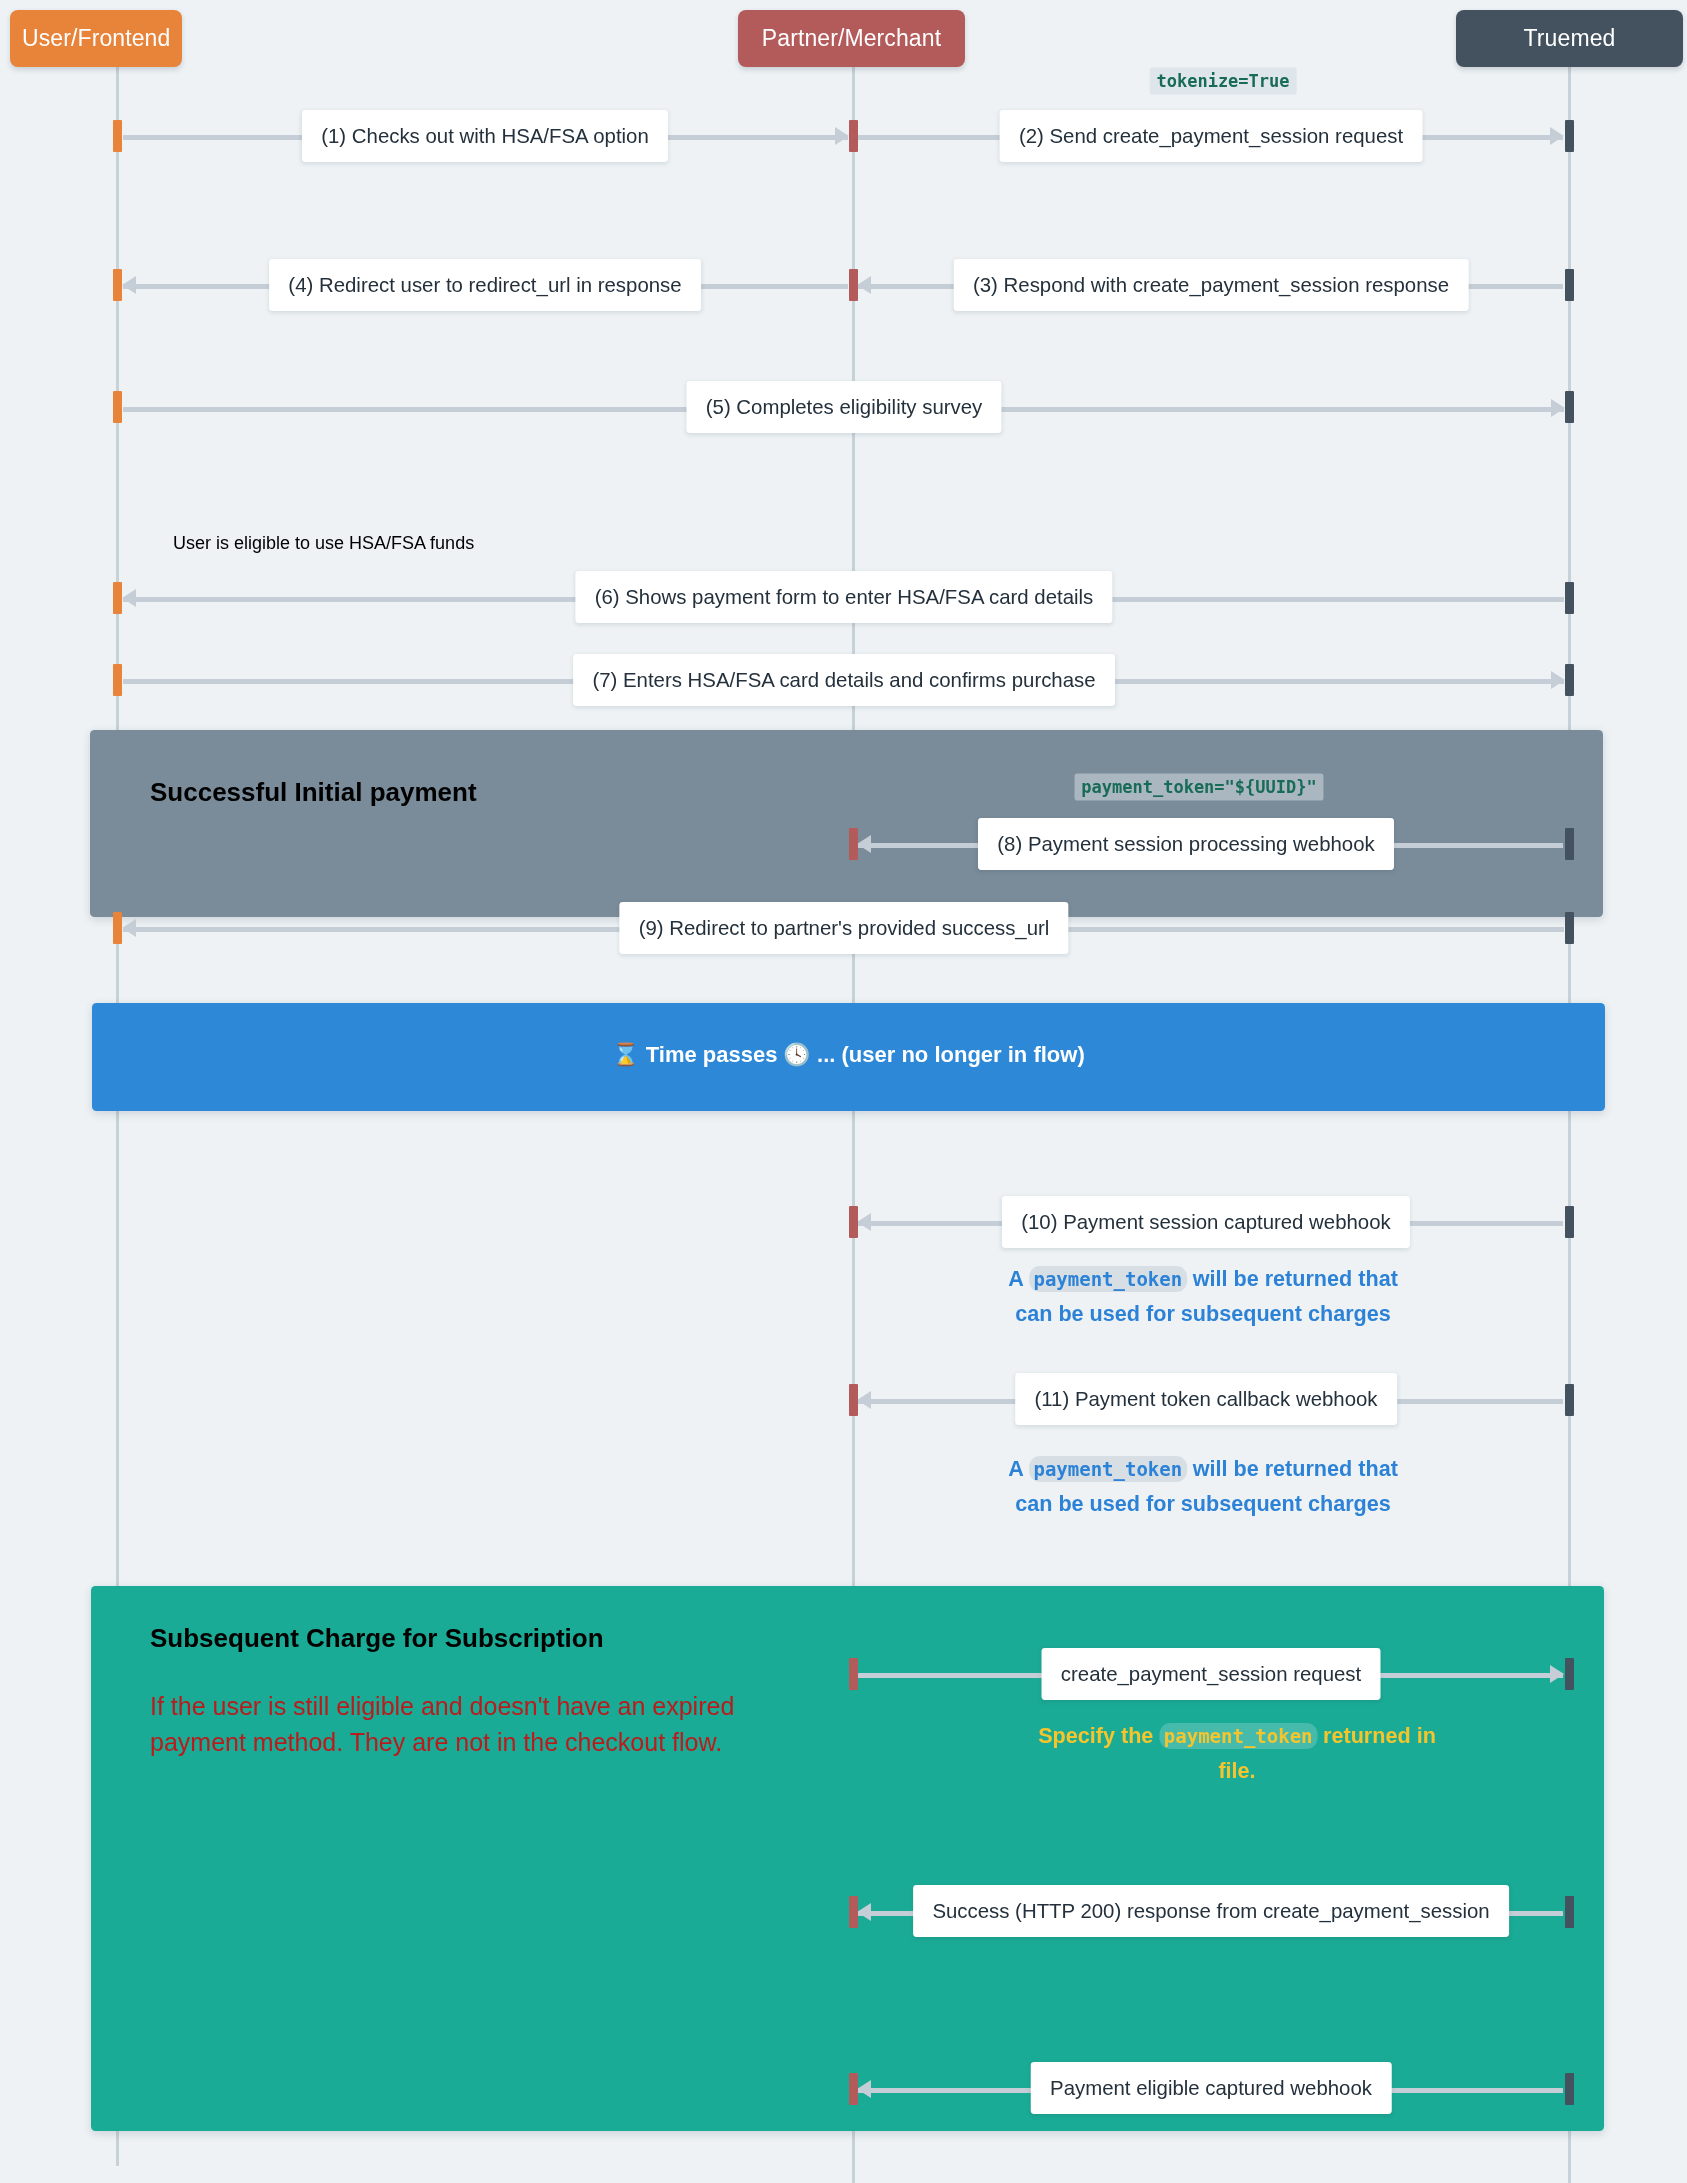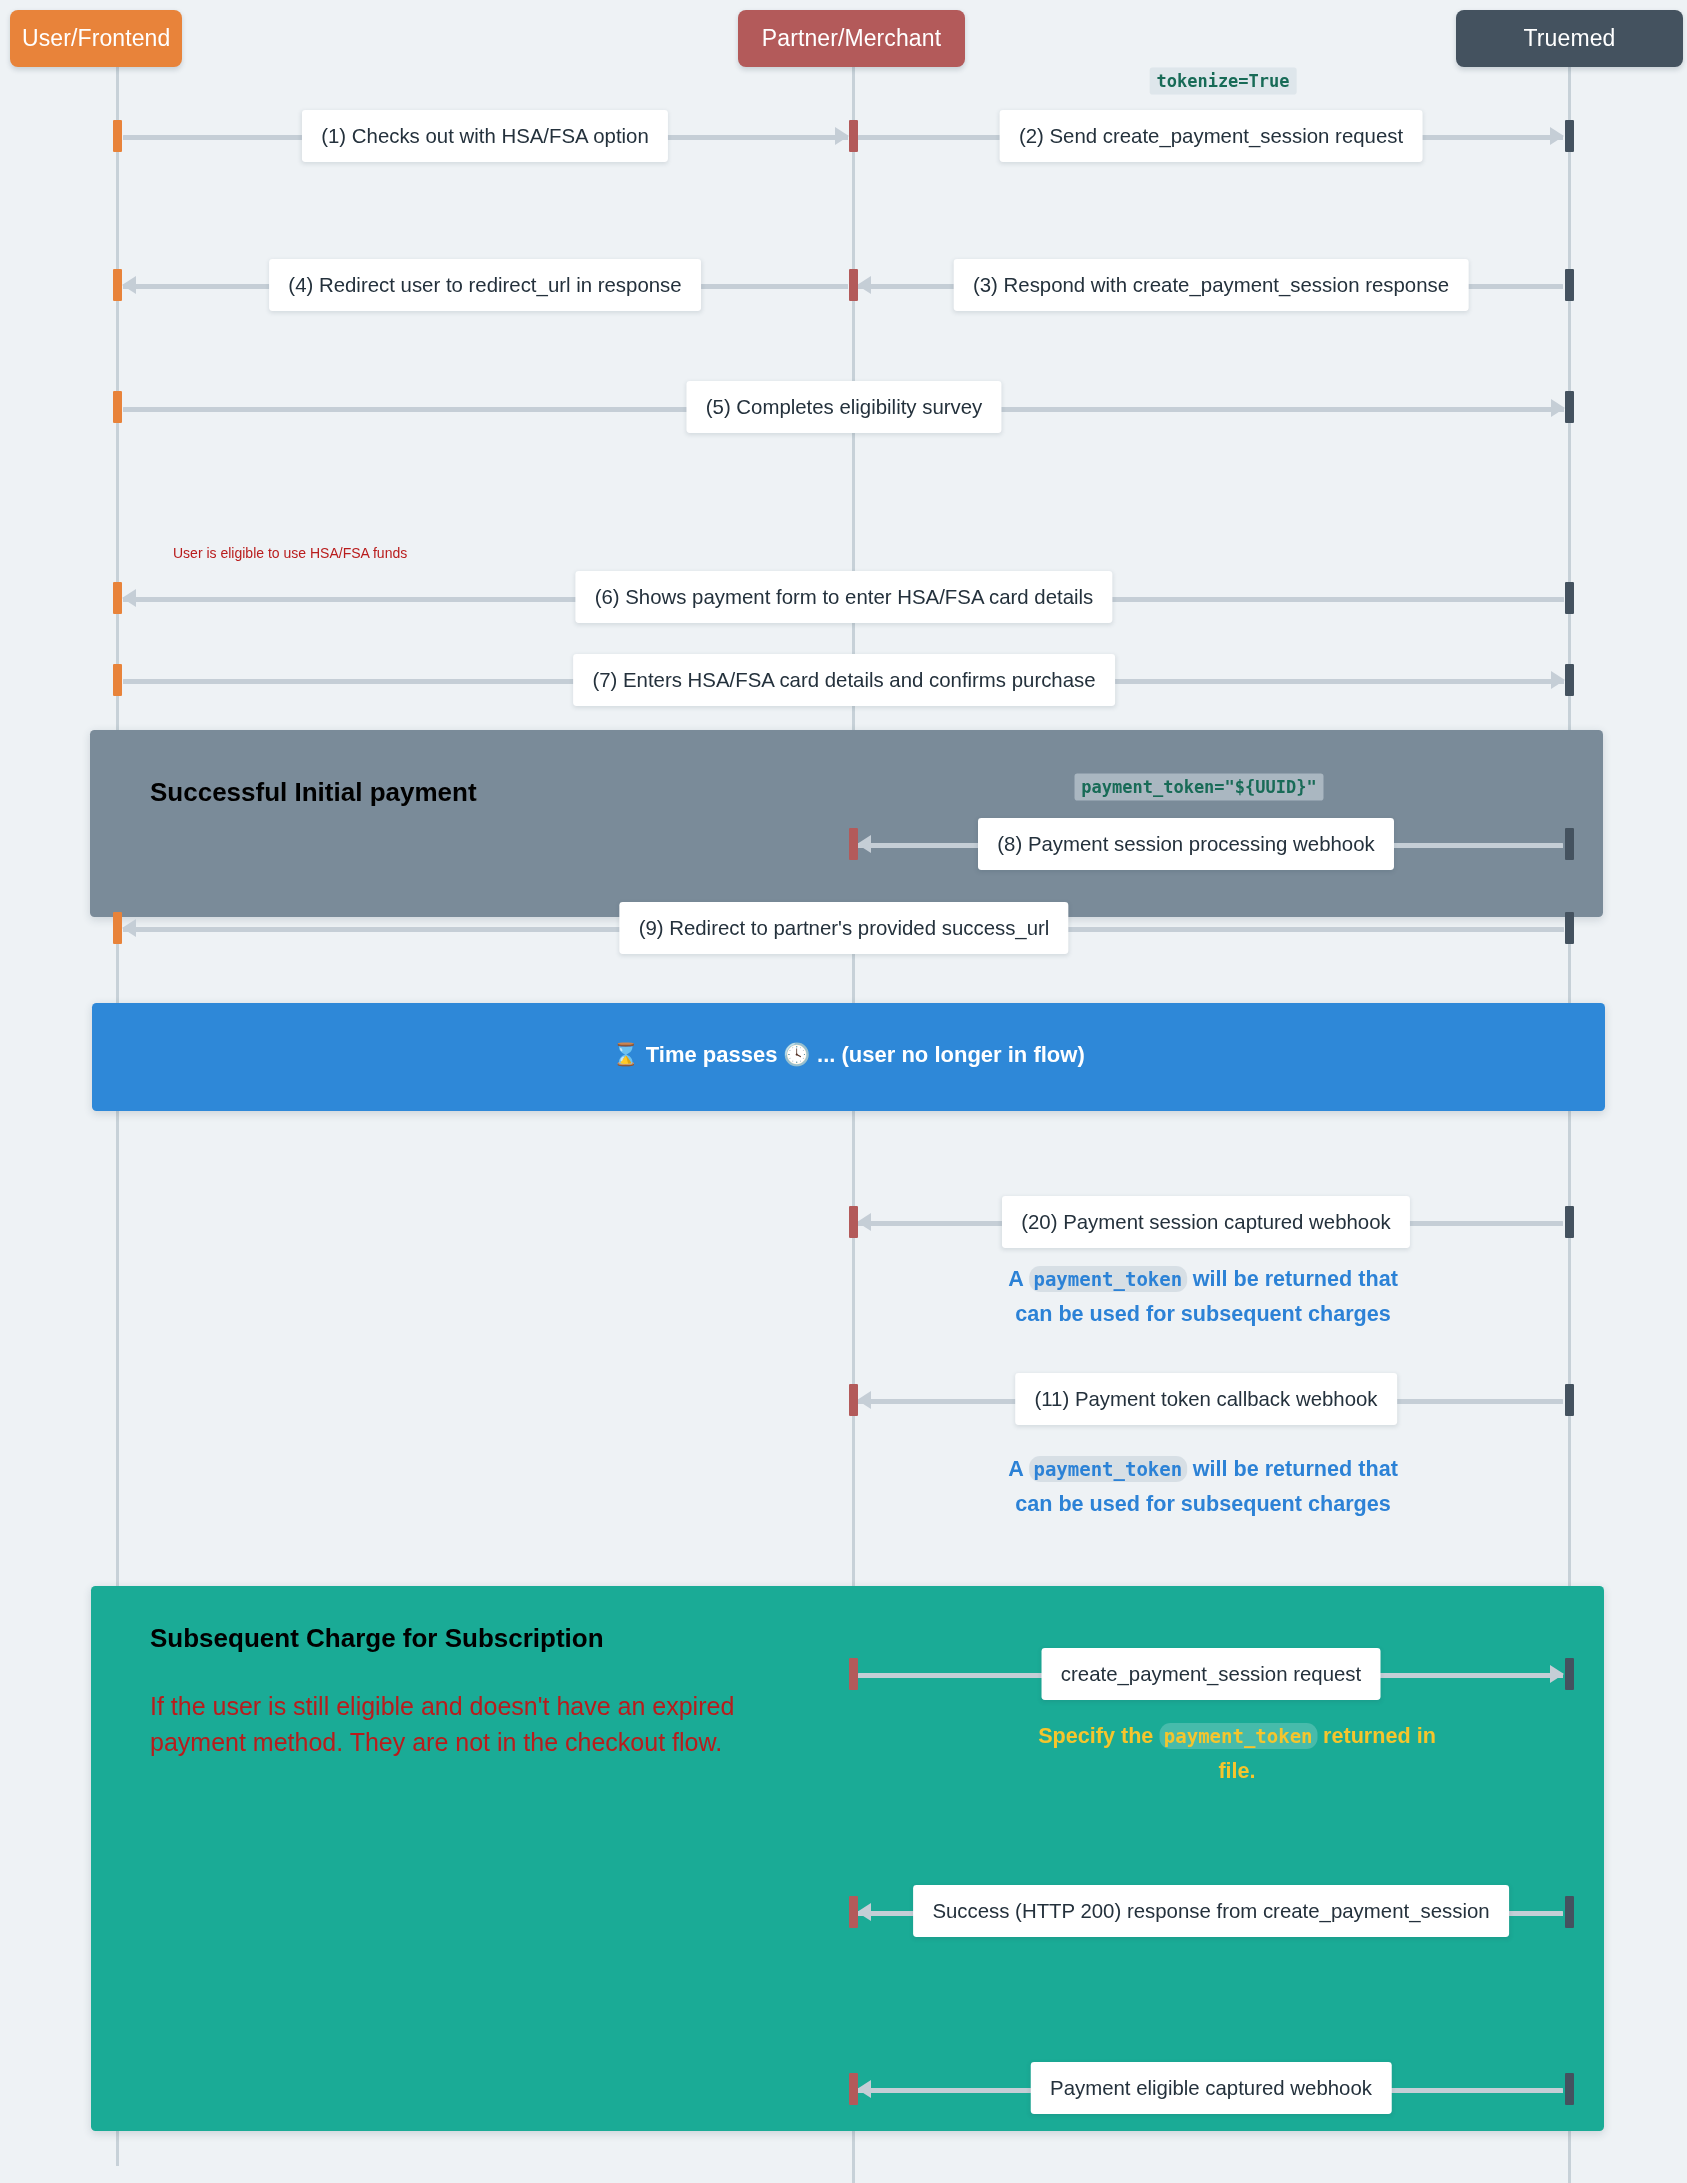--- a/index.html
+++ b/index.html
@@ -109,25 +109,24 @@
     background: rgba(210,220,225,.55);
     padding: 3.4px 6.8px;
     border-radius: 2.8px;
     white-space: nowrap;
     z-index: 30;
   }
 
   
   .plain-note {
     position: absolute;
-    font-size: 14px;
-    color: #b91c1c;
-    white-space: nowrap;
-    z-index: 30;
-    margin-top: 12px;
+    font-size: 18px;
+    color: #000000;
+    white-space: nowrap;
+    z-index: 30;
   }
 
   
   .blue-note {
     position: absolute;
     transform: translateX(-50%);
     font-size: 21.6px;
     font-weight: bold;
     color: #2c82d6;
     line-height: 1.6;
@@ -327,21 +326,21 @@
 
   <div class="msg-label" style="left:485px;  top:136px;">(1) Checks out with HSA/FSA option</div>
   <div class="msg-label" style="left:1211px; top:136px;">(2) Send create_payment_session request</div>
   <div class="msg-label" style="left:1211px; top:285px;">(3) Respond with create_payment_session response</div>
   <div class="msg-label" style="left:485px;  top:285px;">(4) Redirect user to redirect_url in response</div>
   <div class="msg-label" style="left:844px; top:407px;">(5) Completes eligibility survey</div>
   <div class="msg-label" style="left:844px; top:597px;">(6) Shows payment form to enter HSA/FSA card details</div>
   <div class="msg-label" style="left:844px; top:680px;">(7) Enters HSA/FSA card details and confirms purchase</div>
   <div class="msg-label" style="left:1186px; top:844px;">(8) Payment session processing webhook</div>
   <div class="msg-label" style="left:844px; top:928px;">(9) Redirect to partner's provided success_url</div>
-  <div class="msg-label" style="left:1206px; top:1222px;">(20) Payment session captured webhook</div>
+  <div class="msg-label" style="left:1206px; top:1222px;">(10) Payment session captured webhook</div>
   <div class="msg-label" style="left:1206px; top:1399px;">(11) Payment token callback webhook</div>
   <div class="msg-label" style="left:1211px; top:1674px;">create_payment_session request</div>
   <div class="msg-label" style="left:1211px; top:1911px;">Success (HTTP 200) response from create_payment_session</div>
   <div class="msg-label" style="left:1211px; top:2088px;">Payment eligible captured webhook</div>
 
   <div class="code-note" style="left:1223px; top:81px;">tokenize=True</div>
   <div class="code-note" style="left:1199px; top:787px;">payment_token="${UUID}"</div>
 
   <div class="plain-note" style="left:173px; top:533px;">User is eligible to use HSA/FSA funds</div>
 

